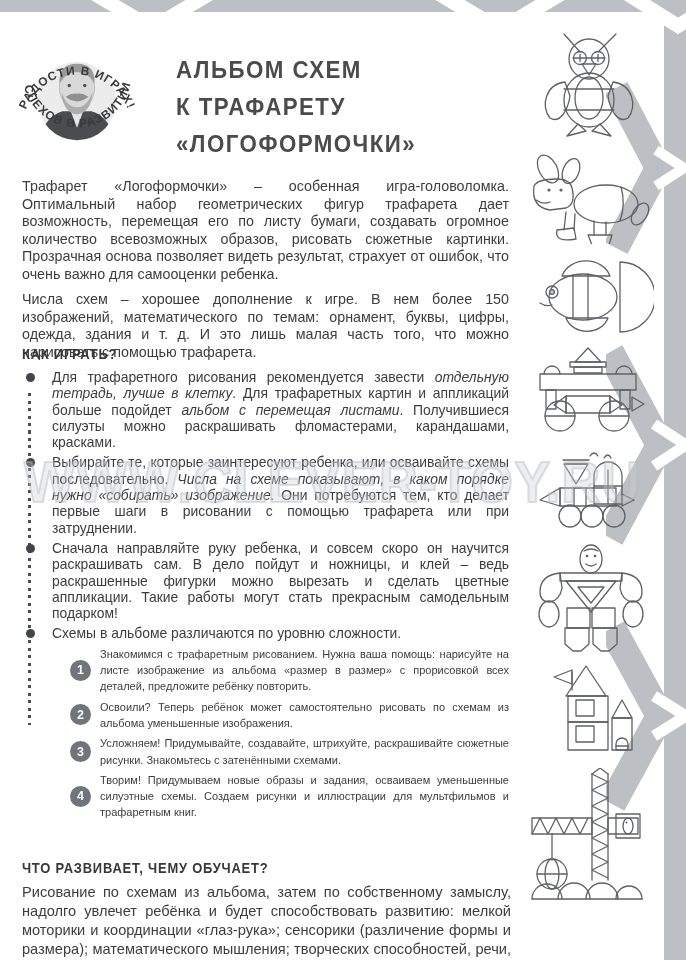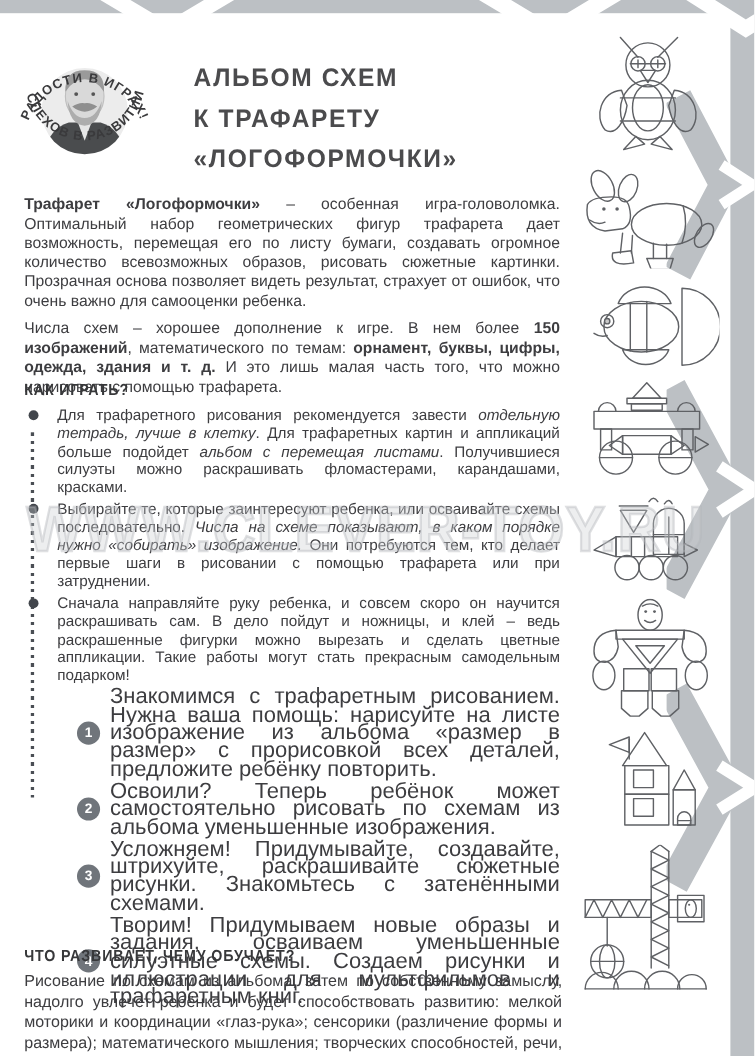--- a/index.html
+++ b/index.html
@@ -10,35 +10,35 @@
   #top-border{left:0;top:0;z-index:4;pointer-events:none;}
   #right-border{right:0;top:0;z-index:0;pointer-events:none;}
   
   #badge{left:14px;top:38px;width:126px;height:126px;z-index:2;}
   #title{left:176px;top:52px;z-index:2;color:#4b4b4d;font-weight:bold;
          font-size:23px;letter-spacing:1.5px;line-height:37px;transform:scale(.97,1);transform-origin:left top;}
   
   .txt{font-size:14.3px;line-height:17.5px;text-align:justify;}
   #intro{left:22px;top:178px;width:487px;z-index:1;}
   #intro p{margin:0 0 8px 0;}
-  .b{font-weight:bold;}
+  .b{font-weight:normal;}
   .i{font-style:italic;}
   h2.sec{font-size:13.5px;font-weight:bold;color:#37383a;letter-spacing:.8px;margin:0 0 7px 0;
          transform:scale(.96,1.08);transform-origin:left center;}
   #howto{left:22px;top:347px;width:487px;z-index:1;}
   #howto .bullets{padding-left:30px;position:relative;}
   .dotline{position:absolute;left:6px;top:24px;width:3px;height:332px;
            background:repeating-linear-gradient(to bottom,#4a4e54 0 3px,transparent 3px 7.5px);}
   .bp{position:relative;margin:0 0 4px 0;font-size:13.9px;line-height:16.3px;text-align:justify;}
   .bp .dot{position:absolute;left:-26px;top:4px;width:9px;height:9px;border-radius:50%;background:#42464c;}
   .levels{margin:2px 0 0 18px;}
   .lv{display:flex;gap:9px;align-items:center;margin:0 0 4px 0;}
   .lv .num{flex:none;width:21px;height:21px;border-radius:50%;background:#70757b;color:#fff;
            font-size:12.5px;font-weight:bold;display:flex;align-items:center;justify-content:center;}
-  .lv .lt{flex:1;font-size:20px;line-height:16.3px;text-align:justify;}
+  .lv .lt{flex:1;font-size:11px;line-height:16.3px;text-align:justify;}
   #develops{left:22px;top:861px;width:489px;z-index:1;}
   #develops .dtxt{font-size:14.6px;line-height:18.9px;text-align:justify;}
   
   #watermark{left:24px;top:448px;width:650px;z-index:3;white-space:nowrap;
              font-size:52px;font-weight:bold;letter-spacing:1px;
              color:rgba(201,204,208,.34);-webkit-text-stroke:2px rgba(178,182,186,.42);
              transform:scale(1.04,1.12);transform-origin:left top;pointer-events:none;}
   
   .draw{z-index:2;}
   .ln{stroke:#5f6165;stroke-width:1.3;fill:none;stroke-linejoin:round;stroke-linecap:round;}
@@ -104,20 +104,21 @@
   <p><span>Числа схем – хорошее дополнение к игре. В нем более </span><span class="b">150 изображений</span><span>, математического по темам: </span><span class="b">орнамент, буквы, цифры, одежда, здания и т. д.</span><span> И это лишь малая часть того, что можно нарисовать с помощью трафарета.</span></p>
 </div>
 
 <div id="howto" class="abs">
   <h2 class="sec">КАК ИГРАТЬ?</h2>
   <div class="bullets">
     <div class="dotline"></div>
     <p class="bp"><span class="dot"></span><span><span>Для трафаретного рисования рекомендуется завести </span><span class="i">отдельную тетрадь, лучше в клетку</span><span>. Для трафаретных картин и аппликаций больше подойдет </span><span class="i">альбом с перемещая листами</span><span>. Получившиеся силуэты можно раскрашивать фломастерами, карандашами, красками.</span></span></p>
     <p class="bp"><span class="dot"></span><span><span>Выбирайте те, которые заинтересуют ребенка, или осваивайте схемы последовательно. </span><span class="i">Числа на схеме показывают, в каком порядке нужно «собирать» изображение.</span><span> Они потребуются тем, кто делает первые шаги в рисовании с помощью трафарета или при затруднении.</span></span></p>
     <p class="bp"><span class="dot"></span><span><span>Сначала направляйте руку ребенка, и совсем скоро он научится раскрашивать сам. В дело пойдут и ножницы, и клей – ведь раскрашенные фигурки можно вырезать и сделать цветные аппликации. Такие работы могут стать прекрасным самодельным подарком!</span></span></p>
+    <p class="bp"><span class="dot"></span><span><span>Схемы в альбоме различаются </span><span class="b">по уровню сложности</span><span>.</span></span></p>
     <div class="levels">
       <div class="lv">
         <span class="num">1</span>
         <span class="lt"><span>Знакомимся с трафаретным рисованием. Нужна ваша помощь: нарисуйте на листе изображение из альбома «размер в размер» с прорисовкой всех деталей, предложите ребёнку повторить.</span></span>
       </div>
       <div class="lv">
         <span class="num">2</span>
         <span class="lt"><span>Освоили? Теперь ребёнок может самостоятельно рисовать по схемам из альбома уменьшенные изображения.</span></span>
       </div>
       <div class="lv">

